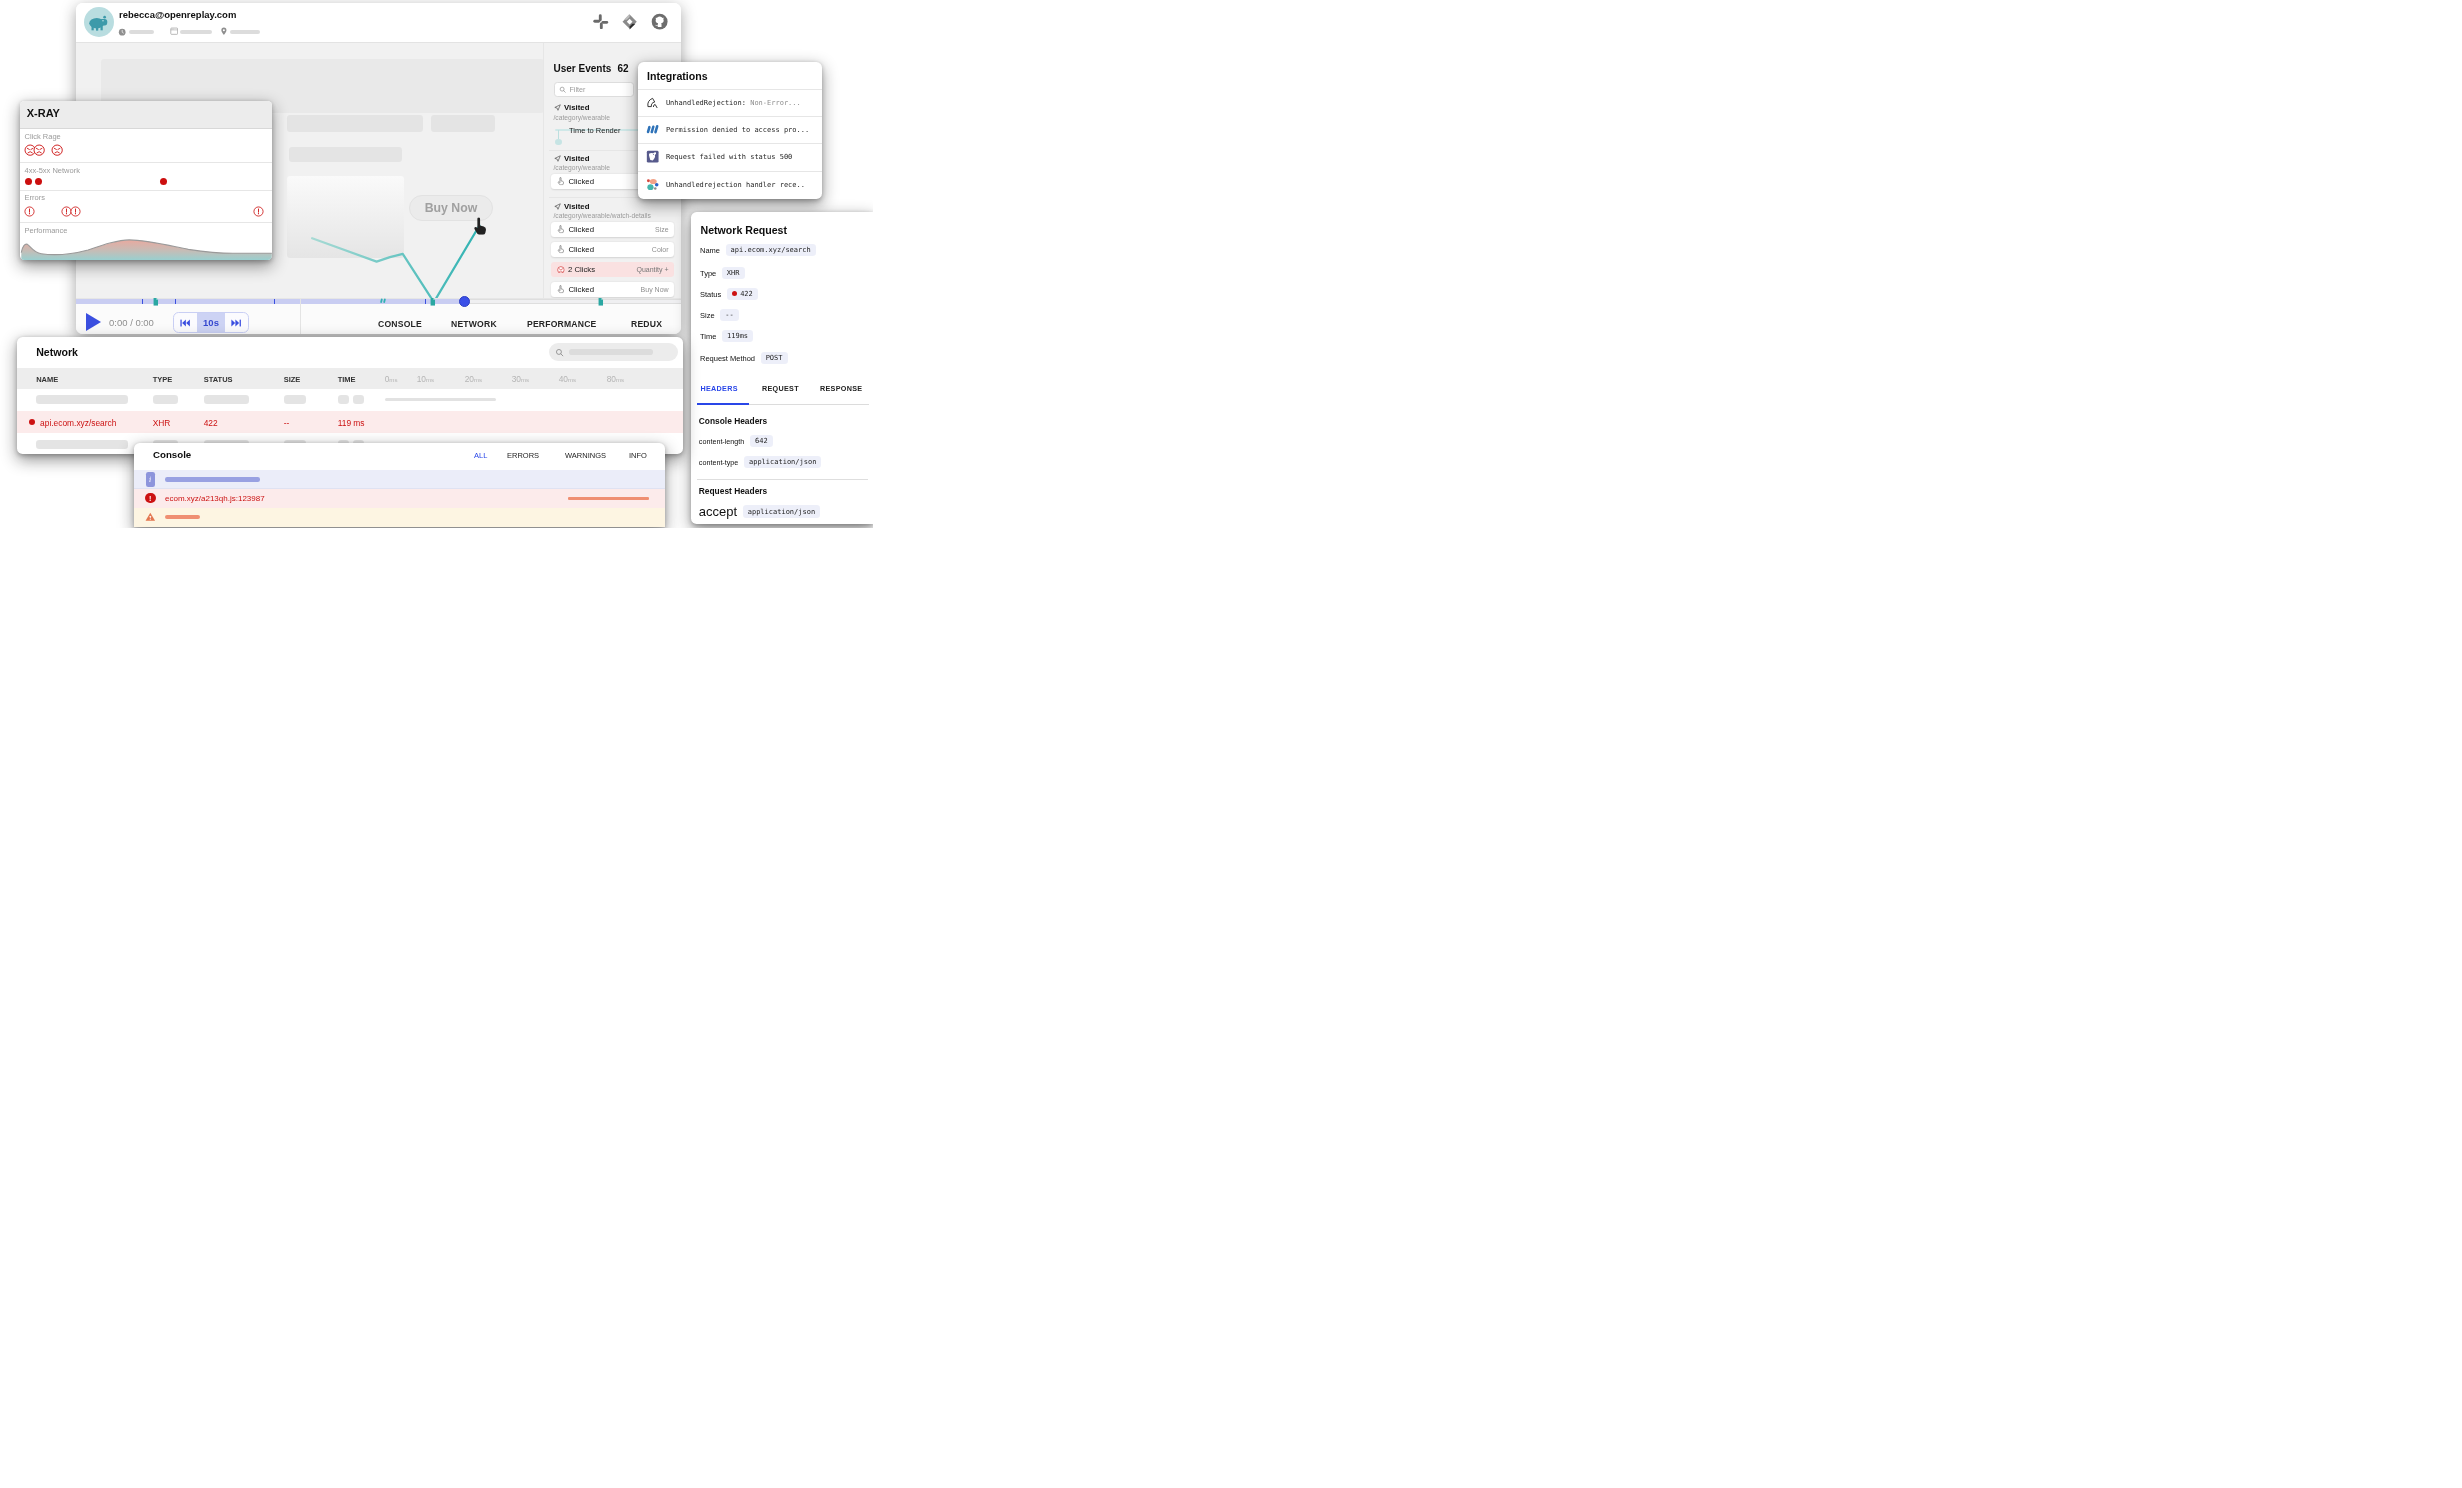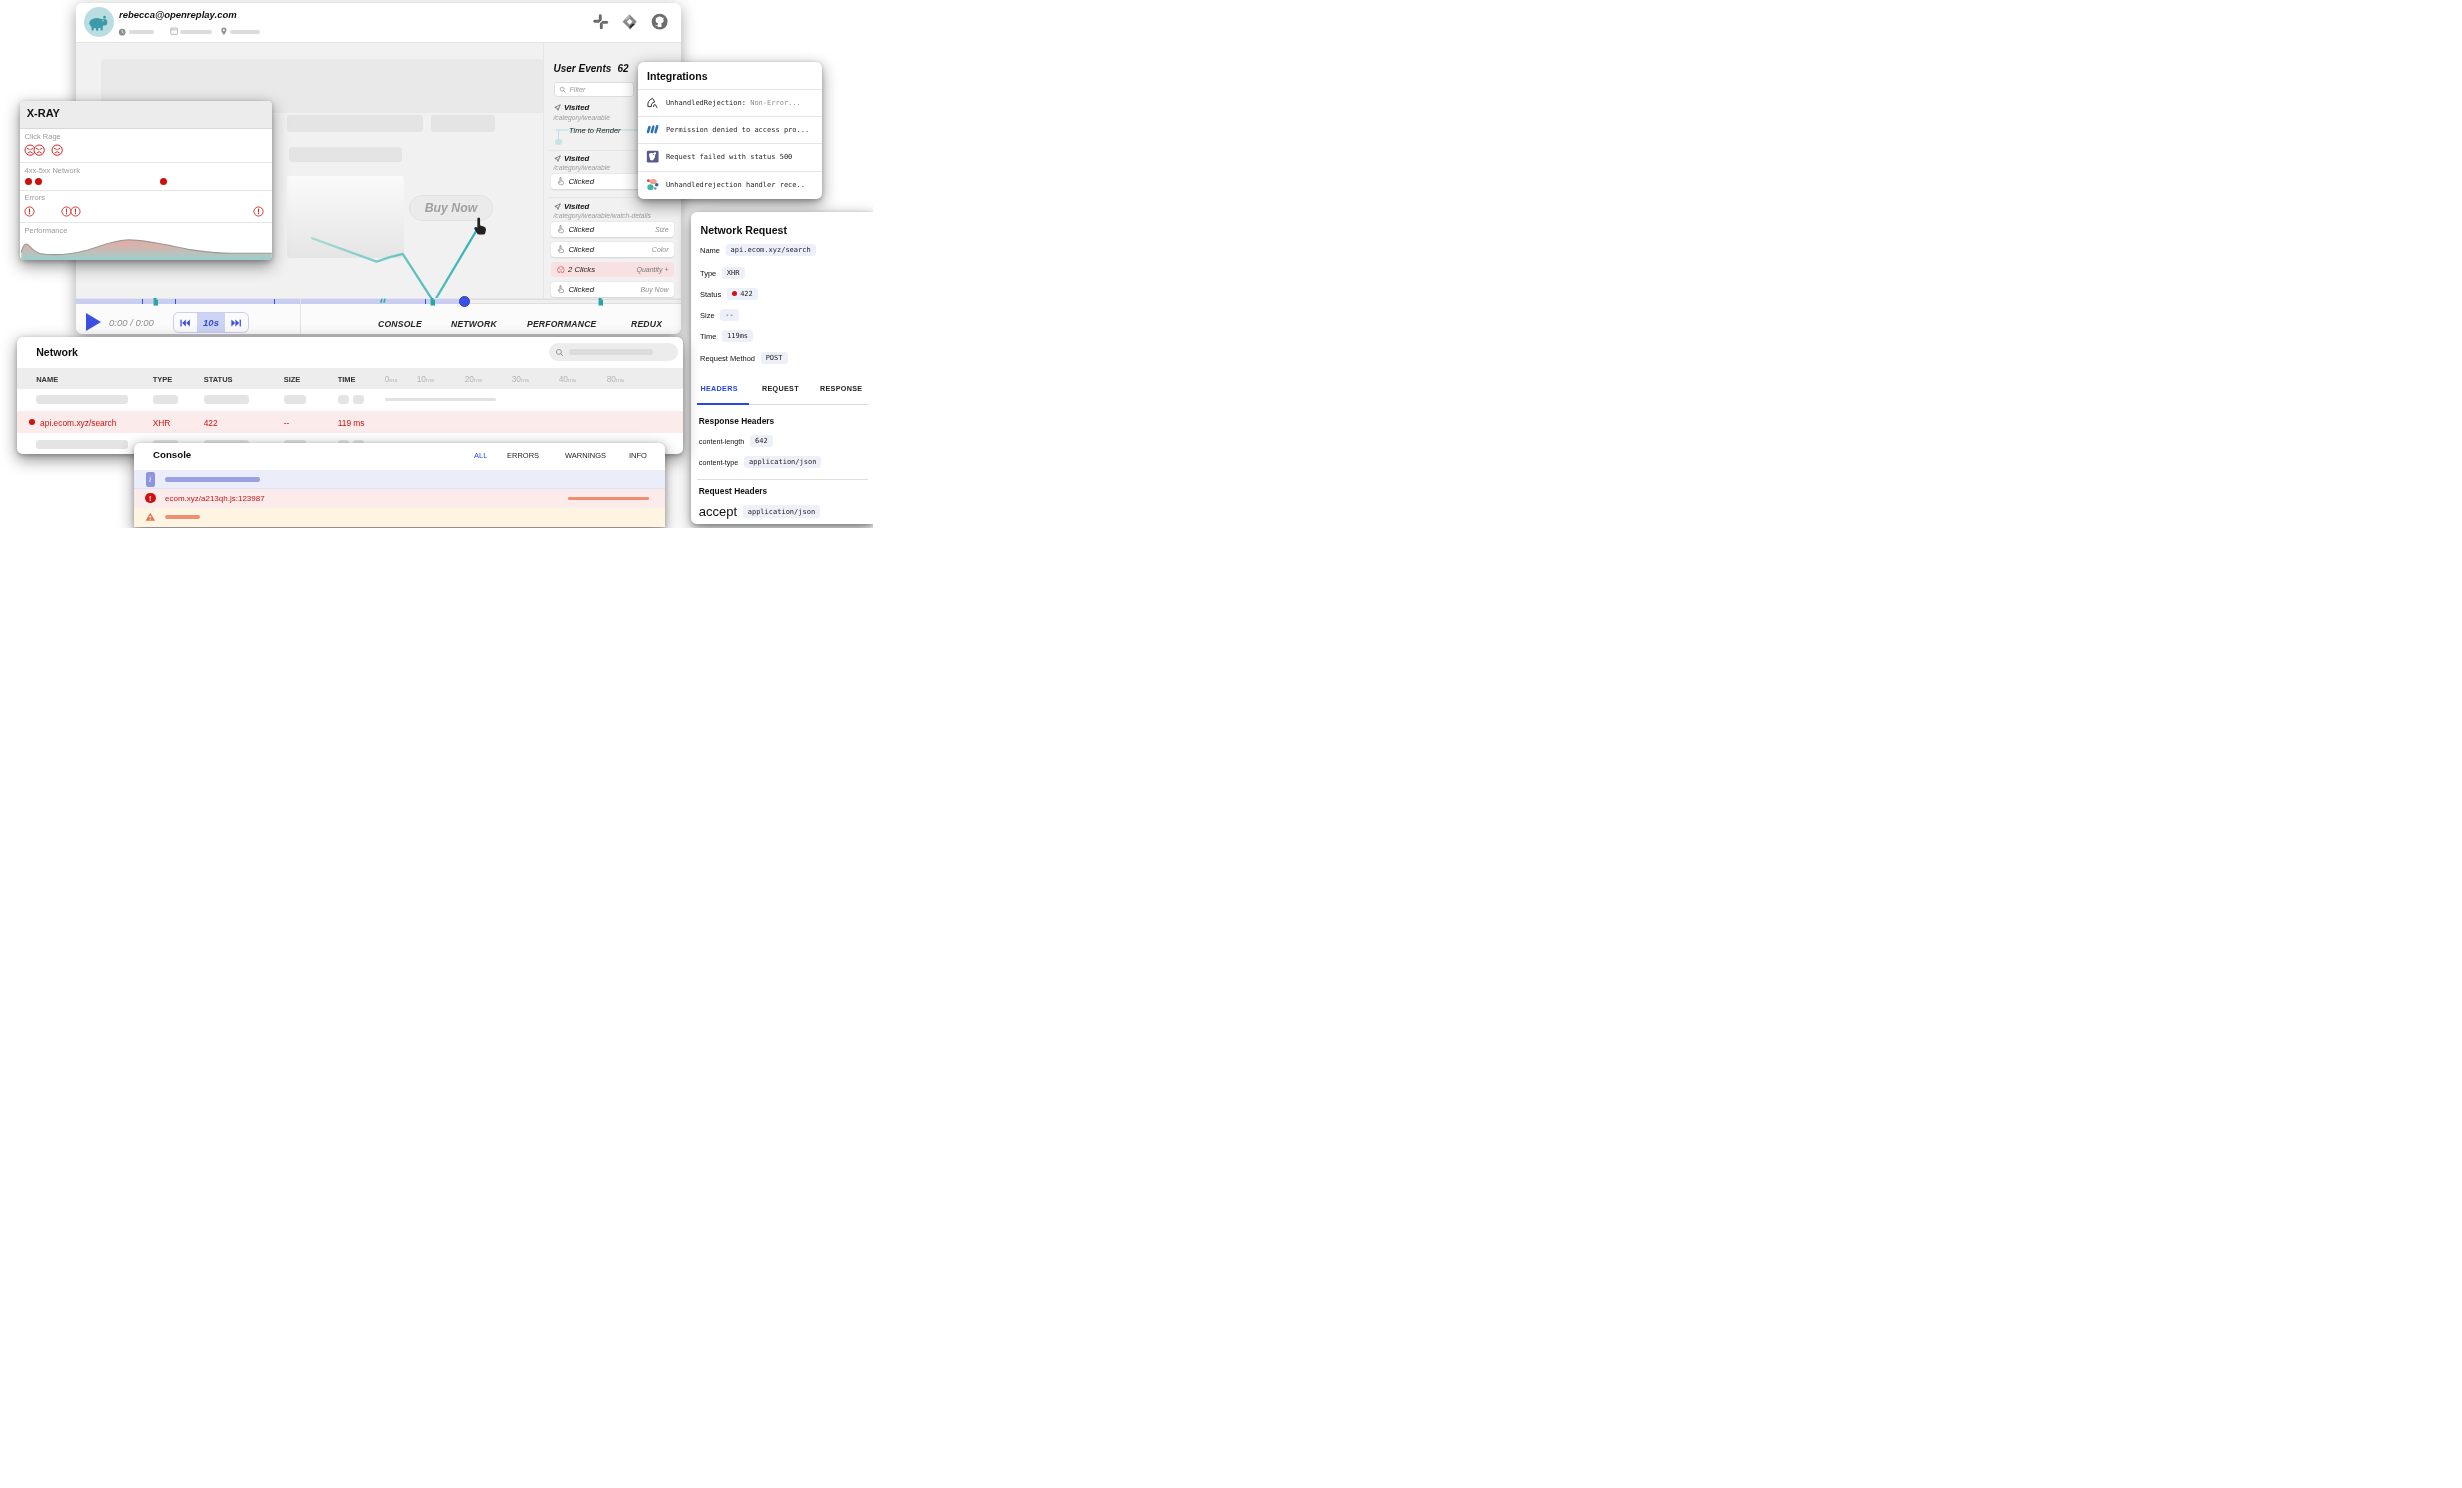--- a/index.html
+++ b/index.html
@@ -5,21 +5,21 @@
   html,body{margin:0;padding:0;background:#fff;}
   #stage{position:relative;width:873px;height:528px;overflow:hidden;background:#fff;
          font-family:"Liberation Sans",sans-serif;color:#1c1c1c;}
   .abs{position:absolute;}
   .panel{position:absolute;background:#fff;border-radius:5.6px;
          box-shadow:0 5.6px 15.6px rgba(20,20,20,.45),0 1.7px 4.5px rgba(20,20,20,.25);}
   .sk{position:absolute;background:#e4e4e4;border-radius:3.3px;}
   .divline{position:absolute;height:0.6px;background:#e6e6e6;}
   
   #main-win{left:76px;top:2.8px;width:605px;height:331px;background:#fff;border-radius:6.7px;
-            box-shadow:0 4.5px 14.5px rgba(30,30,30,.4);position:absolute;overflow:hidden;font-style:italic;}
+            box-shadow:0 4.5px 14.5px rgba(30,30,30,.4);position:absolute;overflow:hidden;}
   #mw-header{position:absolute;left:0;top:0;width:100%;height:39px;background:#fff;border-bottom:0.6px solid #e3e3e3;}
   #mw-content{position:absolute;left:0;top:40px;width:100%;height:256px;background:#f1f1f1;}
   #email{position:absolute;left:43px;top:6.7px;font-size:9.5px;font-weight:bold;color:#111;}
   .meta-pill{position:absolute;top:27px;height:4.5px;background:#dcdcdc;border-radius:2.2px;}
   
   #uev{position:absolute;left:467px;top:40px;width:138px;height:256px;background:#f1f1f1;border-left:0.6px solid #e6e6e6;}
   .uev-card{position:absolute;left:7.2px;width:123px;height:15.6px;background:#fff;border-radius:3.3px;
             box-shadow:0 0.6px 1.7px rgba(0,0,0,.12);display:flex;align-items:center;padding:0 5.6px;box-sizing:border-box;}
   .uev-card .tgt{margin-left:auto;color:#8f8f8f;font-size:7px;}
   .uev-type{font-size:7.8px;font-weight:bold;color:#111;}
@@ -510,21 +510,21 @@
       <span>Request Method</span>
       <span class="pill">POST</span>
     </div>
 
     <div class="nr-tab" style="left:9.5px;color:#2946e8">HEADERS</div>
     <div class="nr-tab" style="left:71px">REQUEST</div>
     <div class="nr-tab" style="left:129px">RESPONSE</div>
     <div class="abs" style="left:5.6px;top:192px;width:172px;height:1.1px;background:#dcdcdc"></div>
     <div class="abs" style="left:5.6px;top:191px;width:52px;height:1.7px;background:#2946e8"></div>
 
-    <div class="nr-sec" style="top:204px">Response Headers</div>
+    <div class="nr-sec" style="top:204px">Console Headers</div>
     <div class="nr-row" style="left:7.8px;top:223px">
       <span style="font-size:7.2px">content-length</span>
       <span class="pill">642</span>
     </div>
     <div class="nr-row" style="left:7.8px;top:244px">
       <span style="font-size:7.2px">content-type</span>
       <span class="pill">application/json</span>
     </div>
     <div class="divline" style="left:5.6px;top:267px;width:171px;background:#dedede"></div>
     <div class="nr-sec" style="top:274px">Request Headers</div>

